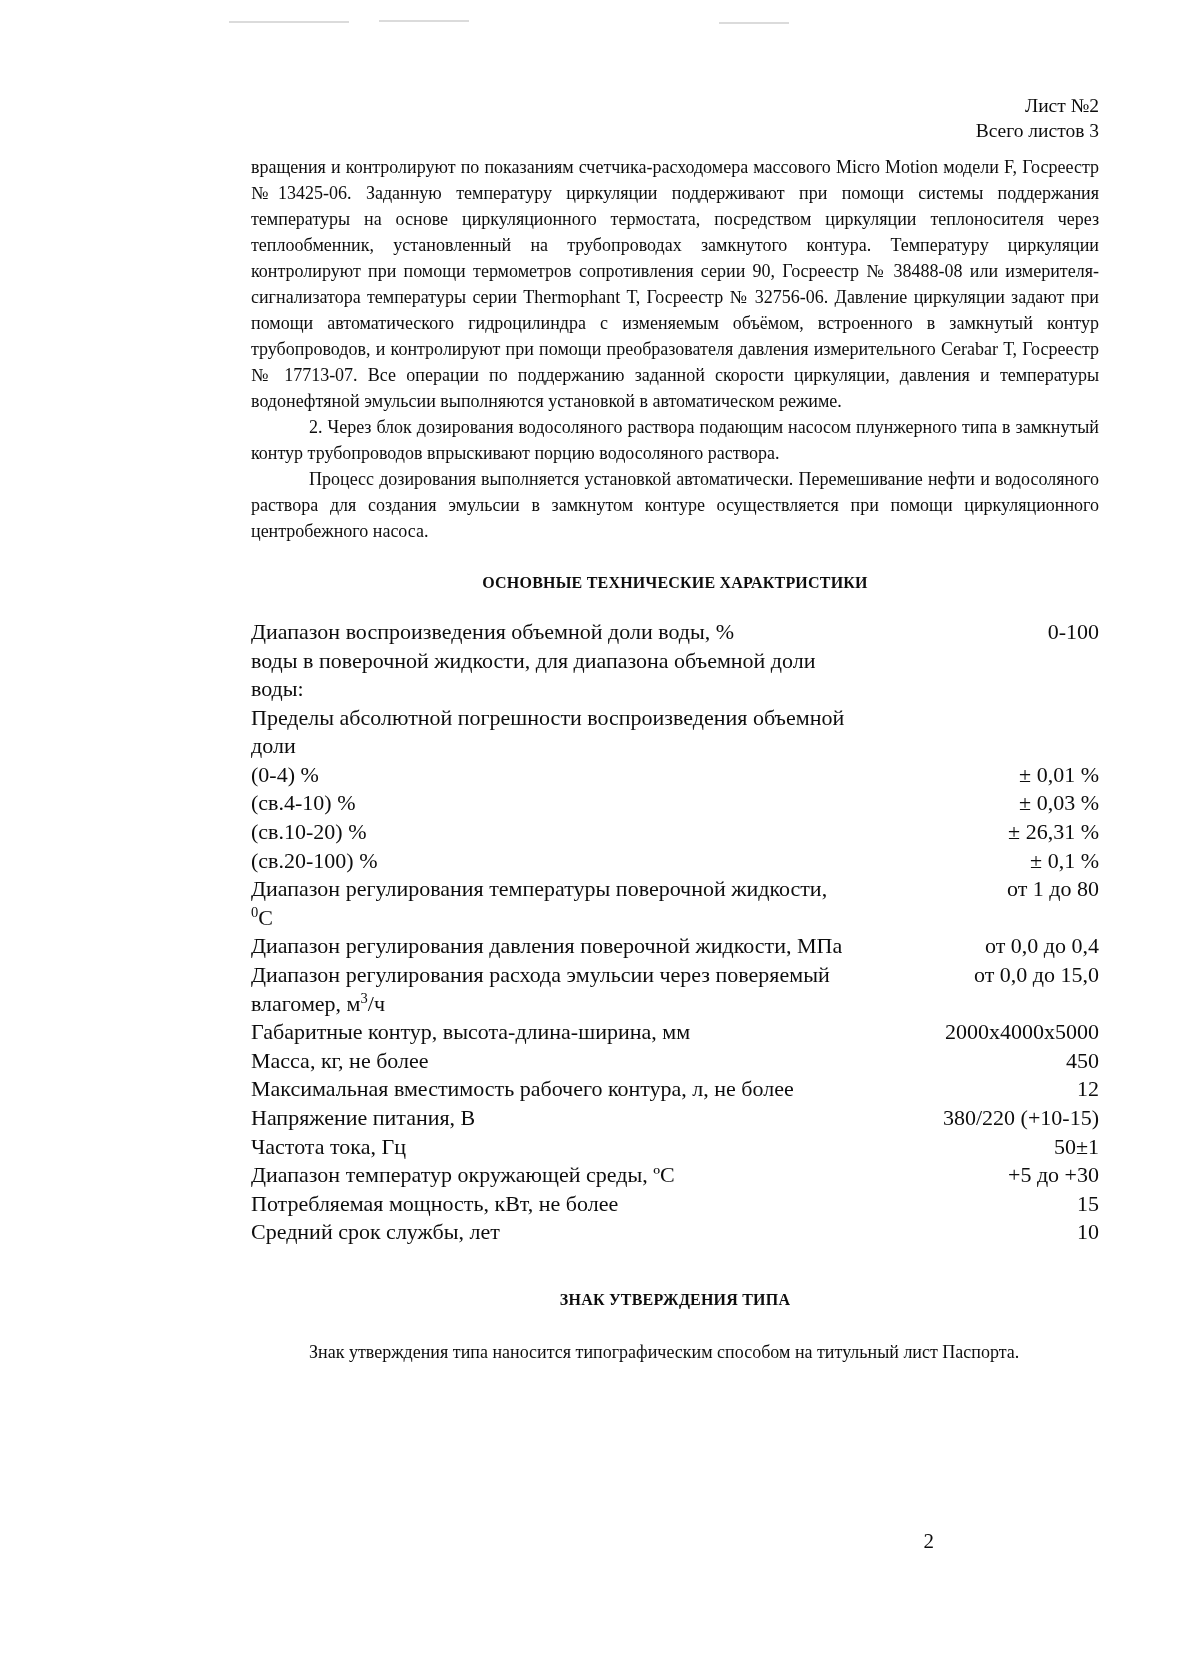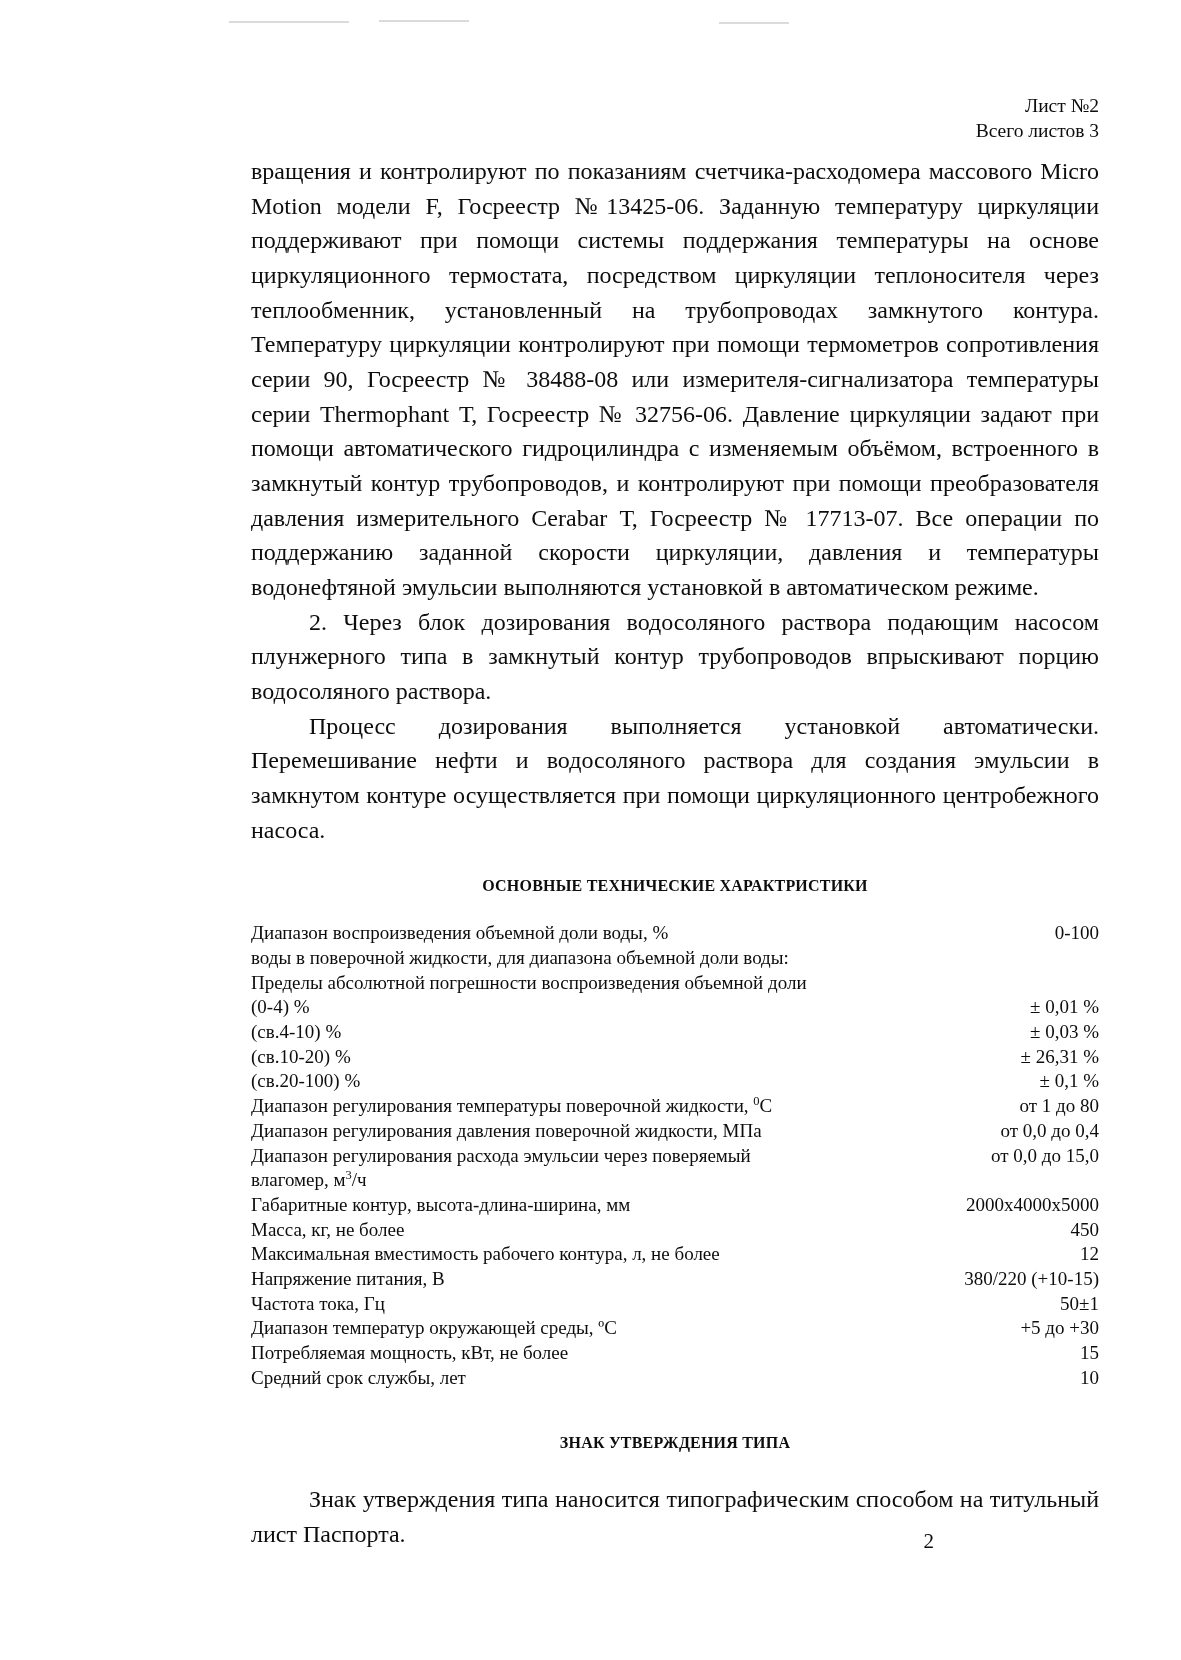--- a/index.html
+++ b/index.html
@@ -50,21 +50,21 @@
   .doc-header {
     text-align: right;
     font-size: 19.5px;
     line-height: 1.28;
     margin-bottom: 10px;
   }
   .doc-header div { white-space: nowrap; }
 
   p.body-text {
     margin: 0;
-    font-size: 24px;
+    font-size: 18px;
     line-height: 1.445;
     text-align: justify;
     text-justify: inter-word;
     hyphens: none;
   }
   p.body-text.indent { text-indent: 58px; }
   p.body-text + p.body-text { margin-top: 0; }
 
   h2.section-title {
     font-size: 16px;
@@ -72,21 +72,21 @@
     text-align: center;
     letter-spacing: 0.2px;
     margin: 30px 0 26px 0;
   }
   h2.section-title.second { margin: 44px 0 30px 0; }
 
   
   .spec-table {
     width: 100%;
     border-collapse: collapse;
-    font-size: 19px;
+    font-size: 22px;
     line-height: 1.30;
   }
   .spec-table td {
     padding: 0;
     vertical-align: top;
     white-space: nowrap;
   }
   .spec-table td.label {
     text-align: left;
     padding-right: 18px;

